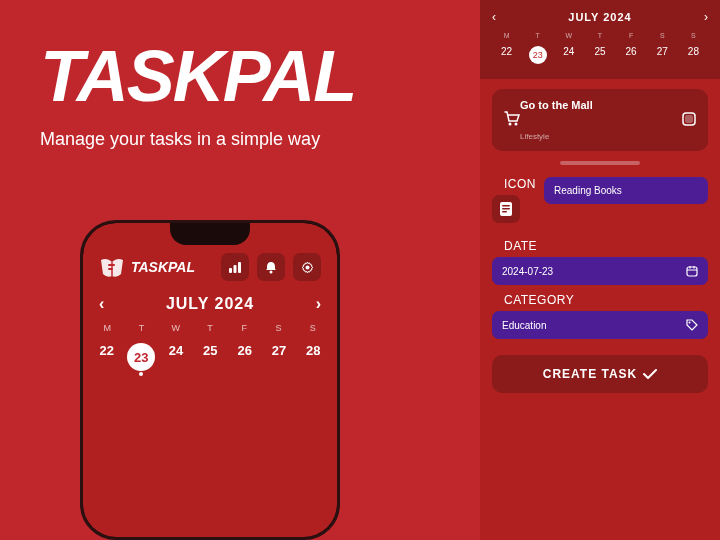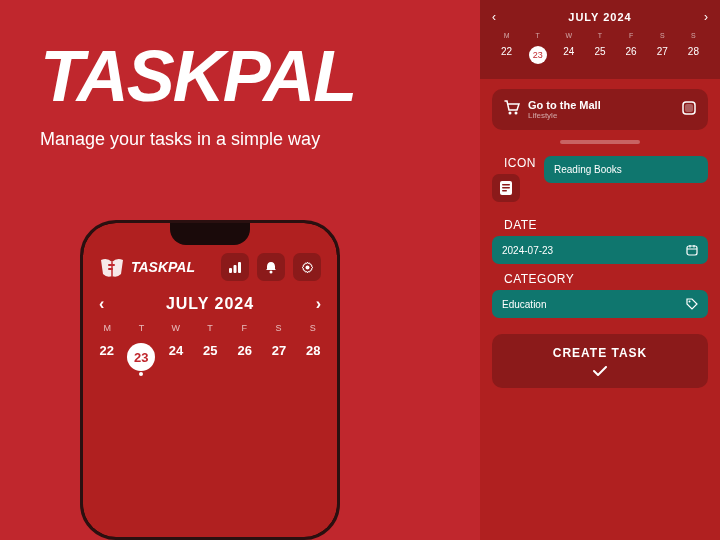--- a/index.html
+++ b/index.html
@@ -286,41 +286,41 @@
     }
 
     
     .task-item {
       background: #8b1a1a;
       margin: 10px 12px;
       border-radius: 10px;
       padding: 10px 12px;
       display: flex;
       align-items: center;
-      gap: 8px;
     }
 
     .task-icon {
       color: white;
       font-size: 14px;
     }
 
     .task-info {
       flex: 1;
     }
 
     .task-title-text {
       color: white;
       font-size: 11px;
       font-weight: 600;
     }
 
     .task-subtitle {
       color: rgba(255,255,255,0.6);
       font-size: 8px;
+      margin-top: 21px;
     }
 
     .task-action {
       color: white;
       font-size: 14px;
     }
 
     
     .form-divider {
       height: 4px;
@@ -350,21 +350,21 @@
       font-size: 12px;
       font-weight: 400;
       color: white;
       letter-spacing: 0.5px;
       margin-bottom: 4px;
       text-transform: uppercase;
       padding-left: 12px;
     }
 
     .form-input {
-      background: #0f766e;
+      background: #4c1d95;
       border-radius: 7px;
       padding: 8px 10px;
       color: white;
       font-size: 10px;
       display: flex;
       align-items: center;
       justify-content: space-between;
     }
 
     .form-input-icon {
@@ -386,21 +386,20 @@
       padding: 12px;
       display: flex;
       align-items: center;
       justify-content: center;
       gap: 6px;
       color: white;
       font-size: 12px;
       font-weight: 700;
       text-transform: uppercase;
       letter-spacing: 1px;
-      flex-direction: column;
     }
   </style>
 </head>
 <body>
 
 <div class="left-panel">
   <h1 class="app-title">TASKPAL</h1>
   <p class="app-subtitle">Manage your tasks in a simple way</p>
 </div>
 

